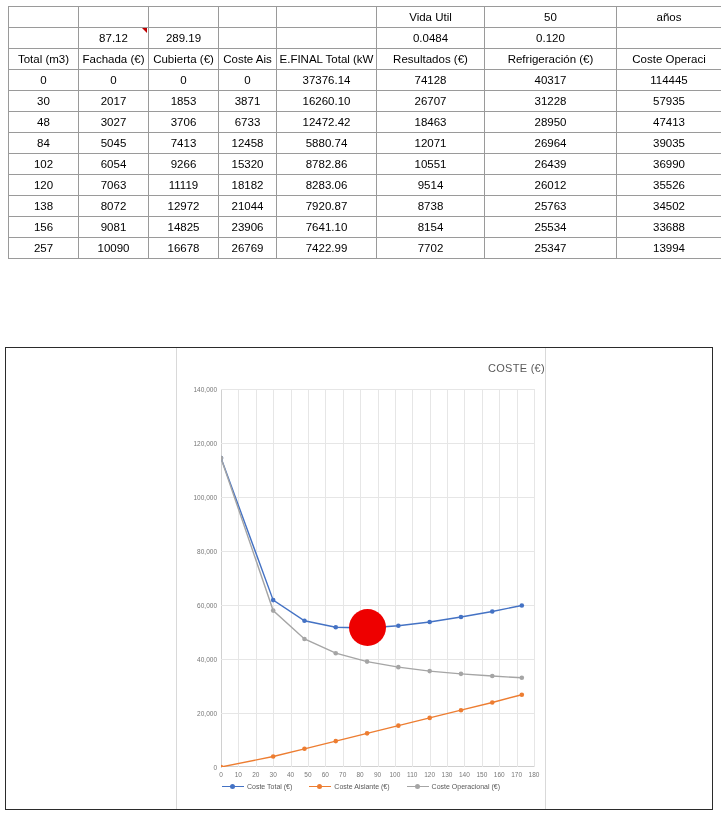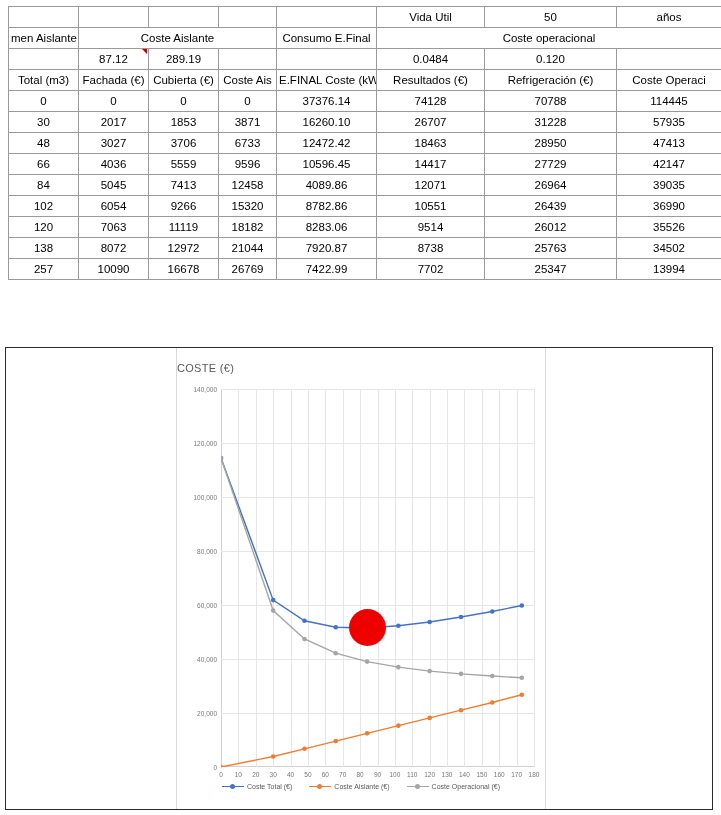--- a/index.html
+++ b/index.html
@@ -80,21 +80,21 @@
   #divider-right{left:539px;}
 
   #chart{
     position:absolute;left:171px;top:0px;
     width:368px;height:461px;
     background:#ffffff;
     overflow:hidden;
   }
   #chart-title{
     position:absolute;top:14px;left:0;width:368px;
-    text-align:left;
+    text-align:right;
     font-size:11px;color:#595959;
     letter-spacing:.3px;
   }
   #plot{
     position:absolute;
     left:44px;top:41px;
     width:313px;height:378px;
   }
   .gridline-h{position:absolute;left:0;width:313px;height:1px;background:#e6e6e6;}
   .gridline-v{position:absolute;top:0;width:1px;height:378px;background:#e6e6e6;}
@@ -149,58 +149,52 @@
         <td class="blank"></td>
         <td class="blank"></td>
         <td class="blank"></td>
         <td class="blank"></td>
         <td class="blank"></td>
         <td class="left">Vida Util</td>
         <td>50</td>
         <td class="left">años</td>
       </tr>
 
-      <tr>
-        <td class="left hdr">men Aislante</td>
-        <td class="hdr" colspan="3">Coste Aislante</td>
-        <td class="hdr">Consumo E.Final</td>
-        <td class="hdr" colspan="3">Coste operacional</td>
-      </tr>
 
       <tr>
         <td class="blank"></td>
         <td class="yellow cmt">87.12</td>
         <td class="yellow">289.19</td>
         <td class="yellow"></td>
         <td class="blank"></td>
         <td class="green">0.0484</td>
         <td class="green">0.120</td>
         <td class="blank"></td>
       </tr>
 
       <tr>
         <td>Total (m3)</td>
         <td>Fachada (€)</td>
         <td>Cubierta (€)</td>
         <td class="left clip">Coste Ais</td>
-        <td class="left clip">E.FINAL Coste (kW</td>
+        <td class="left clip">E.FINAL Total (kW</td>
         <td class="left">Resultados (€)</td>
         <td class="left">Refrigeración (€)</td>
         <td class="left clip">Coste Operaci</td>
       </tr>
     </tbody>
     <tbody id="data-rows">
         <tr>
           <td>0</td>
           <td>0</td>
           <td>0</td>
           <td>0</td>
           <td>37376.14</td>
           <td>74128</td>
-          <td>70788</td>
+          <td>40317</td>
           <td>114445</td>
         </tr>
         <tr>
           <td>30</td>
           <td>2017</td>
           <td>1853</td>
           <td>3871</td>
           <td>16260.10</td>
           <td>26707</td>
           <td>31228</td>
@@ -210,35 +204,25 @@
           <td>48</td>
           <td>3027</td>
           <td>3706</td>
           <td>6733</td>
           <td>12472.42</td>
           <td>18463</td>
           <td>28950</td>
           <td>47413</td>
         </tr>
         <tr>
-          <td>66</td>
-          <td>4036</td>
-          <td>5559</td>
-          <td>9596</td>
-          <td>10596.45</td>
-          <td>14417</td>
-          <td>27729</td>
-          <td>42147</td>
-        </tr>
-        <tr>
           <td>84</td>
           <td>5045</td>
           <td>7413</td>
           <td>12458</td>
-          <td>4089.86</td>
+          <td>5880.74</td>
           <td>12071</td>
           <td>26964</td>
           <td>39035</td>
         </tr>
         <tr>
           <td>102</td>
           <td>6054</td>
           <td>9266</td>
           <td>15320</td>
           <td>8782.86</td>
@@ -258,20 +242,30 @@
         </tr>
         <tr>
           <td>138</td>
           <td>8072</td>
           <td>12972</td>
           <td>21044</td>
           <td>7920.87</td>
           <td>8738</td>
           <td>25763</td>
           <td>34502</td>
+        </tr>
+        <tr>
+          <td>156</td>
+          <td>9081</td>
+          <td>14825</td>
+          <td>23906</td>
+          <td>7641.10</td>
+          <td>8154</td>
+          <td>25534</td>
+          <td>33688</td>
         </tr>
         <tr>
           <td>257</td>
           <td>10090</td>
           <td>16678</td>
           <td>26769</td>
           <td>7422.99</td>
           <td>7702</td>
           <td>25347</td>
           <td>13994</td>

